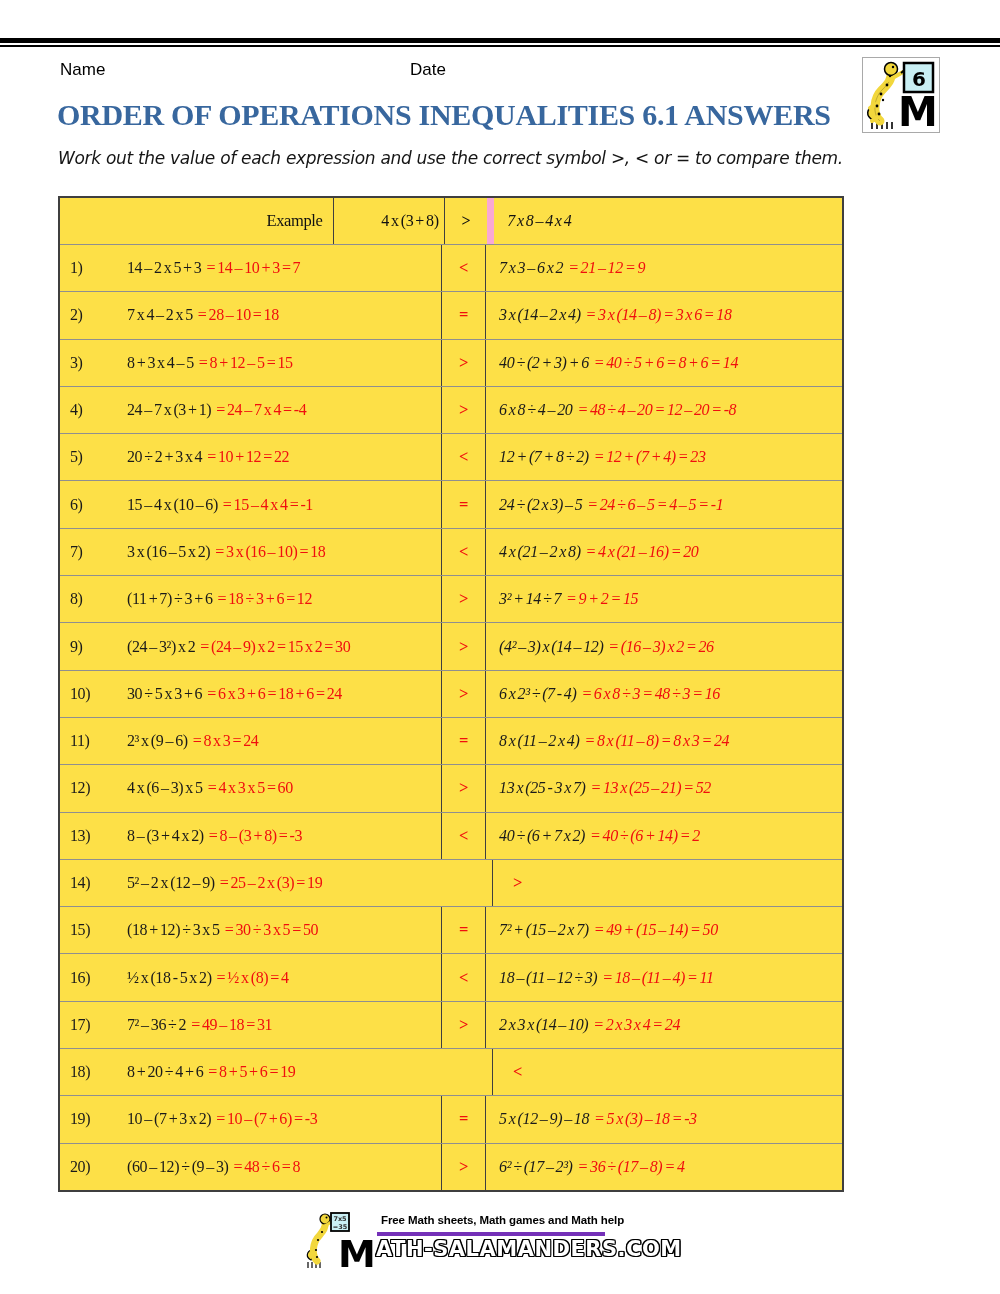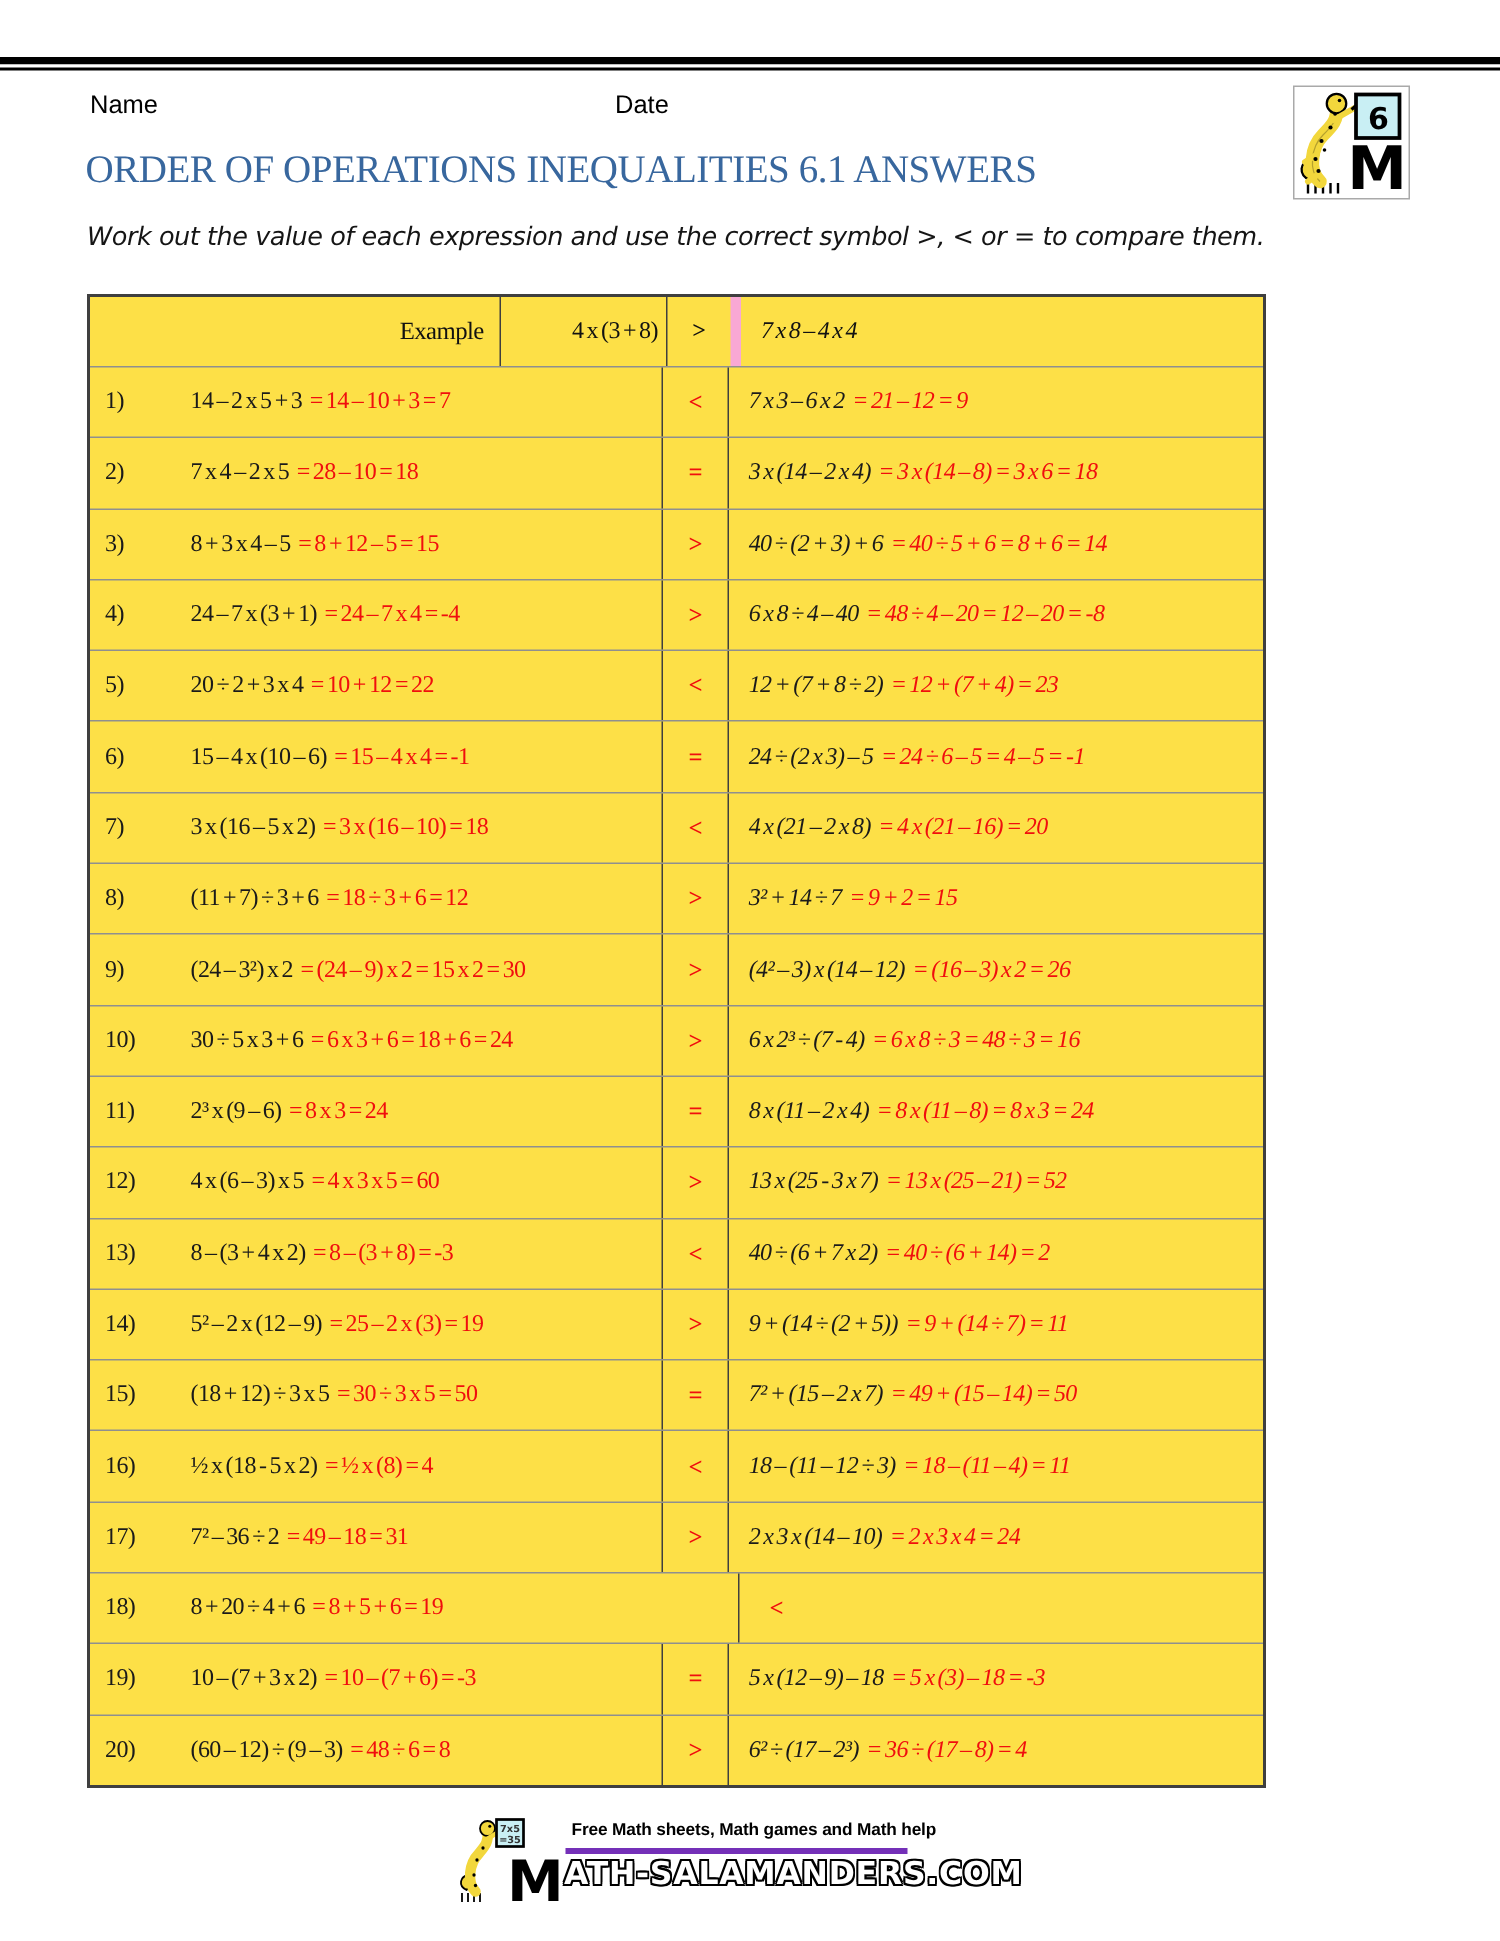--- a/index.html
+++ b/index.html
@@ -14,21 +14,21 @@
   .topbar .gap   { height:2px; background:#fff; }
   .topbar .thin  { height:2px; background:#000; }
 
   .name-label { position:absolute; left:60px;  top:60px; font-size:17px; color:#000; }
   .date-label { position:absolute; left:410px; top:60px; font-size:17px; color:#000; }
 
   .grade-logo { position:absolute; left:862px; top:57px; width:78px; height:76px;
     border:1px solid #a9a9a9; background:#fff; }
 
   .page-title { position:absolute; left:57px; top:98px; white-space:nowrap;
-    font-family:"Liberation Serif", serif; font-size:26px; font-weight:normal;
+    font-family:"Liberation Serif", serif; font-size:30px; font-weight:bold;
     color:var(--title-blue,#38679E); letter-spacing:-0.3px; }
 
   .instruction { position:absolute; left:58px; top:148px; white-space:nowrap;
     font-family:"DejaVu Sans", sans-serif; font-style:italic; font-size:17px;
     letter-spacing:-0.3px; color:#151515; }
 
   
   .sheet-table { position:absolute; left:58px; top:196px; width:786px;
     border:2px solid #3f3f3f; background:#fde047;
     font-family:Liberation Serif, serif; font-size:16px;
@@ -164,21 +164,21 @@
   </div>
 
   <div class="trow">
     <div class="cell c-left">
       <span class="num">4)</span>
       <span class="black">24 – 7 x (3 + 1)</span>
       <span class="red">= 24 – 7 x 4 = -4</span>
     </div>
     <div class="cell c-sym">&gt;</div>
     <div class="cell c-right">
-      <span class="black">6 x 8 ÷ 4 – 40</span>
+      <span class="black">6 x 8 ÷ 4 – 20</span>
       <span class="red">= 48 ÷ 4 – 20 = 12 – 20 = -8</span>
     </div>
   </div>
 
   <div class="trow">
     <div class="cell c-left">
       <span class="num">5)</span>
       <span class="black">20 ÷ 2 + 3 x 4</span>
       <span class="red">= 10 + 12 = 22</span>
     </div>
@@ -293,24 +293,20 @@
     </div>
   </div>
 
   <div class="trow">
     <div class="cell c-left">
       <span class="num">14)</span>
       <span class="black">5² – 2 x (12 – 9)</span>
       <span class="red">= 25 – 2 x (3) = 19</span>
     </div>
     <div class="cell c-sym">&gt;</div>
-    <div class="cell c-right">
-      <span class="black">9 + (14 ÷ (2 + 5))</span>
-      <span class="red">= 9 + (14 ÷ 7) = 11</span>
-    </div>
   </div>
 
   <div class="trow">
     <div class="cell c-left">
       <span class="num">15)</span>
       <span class="black">(18 + 12) ÷ 3 x 5</span>
       <span class="red">= 30 ÷ 3 x 5 = 50</span>
     </div>
     <div class="cell c-sym">=</div>
     <div class="cell c-right">

